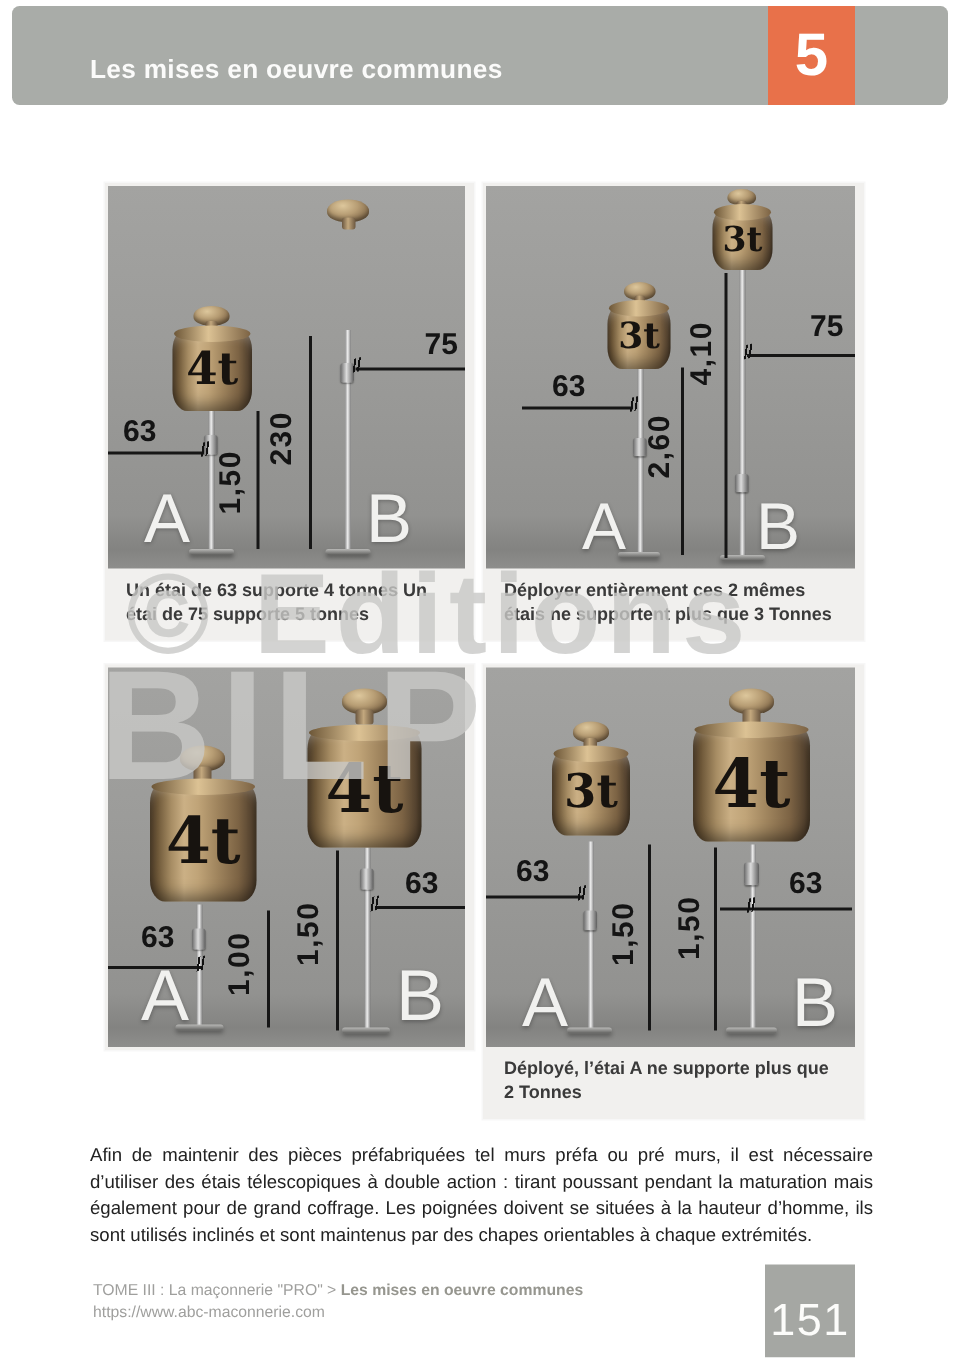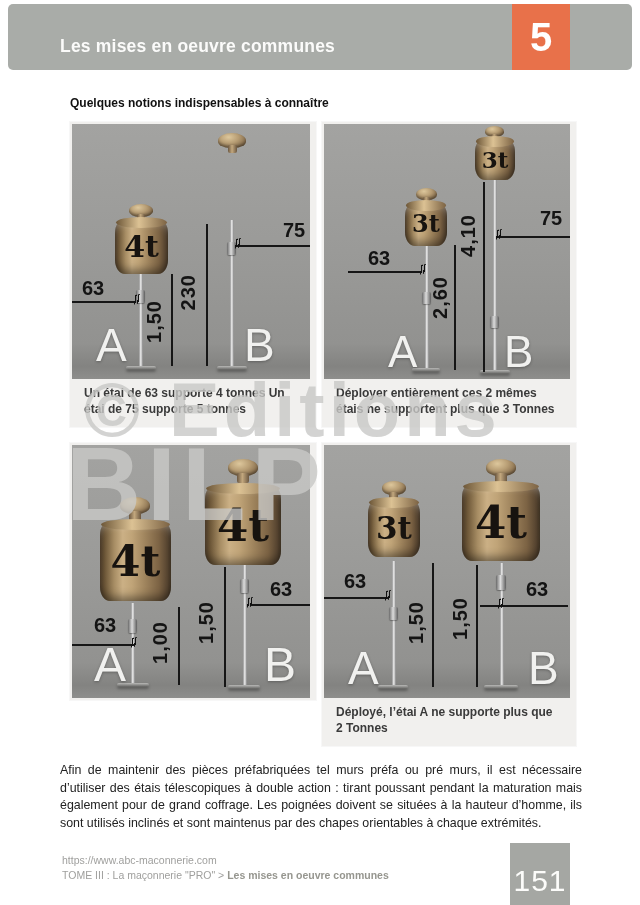--- a/index.html
+++ b/index.html
@@ -61,21 +61,20 @@
 </style>
 </head>
 <body>
 
 <div id="page">
 
   <div class="band"></div>
   <div class="band-title">Les mises en oeuvre communes</div>
   <div class="chapter">5</div>
 
-  <div class="subtitle">Quelques notions indispensables à connaître</div>
 
   <div class="panel" style="left:70px;top:122px;width:242px;">
     <div class="photo" style="width:238px;height:255px;">
       <div class="pole" style="left:67px;top:148px;height:96px;"></div>
       <div class="collar" style="left:64px;top:166px;height:13px;"></div>
       <div class="base" style="left:54px;top:242px;width:30px;"></div>
       <div class="knob" style="left:57px;top:80px;width:24px;height:13px;"></div>
       <div class="neck" style="left:65px;top:90px;width:8px;height:7px;"></div>
       <div class="wbody" style="left:43px;top:95px;width:53px;height:55px;">
         <span class="wlabel" style="font-size:30px;">4t</span>
@@ -201,18 +200,18 @@
     </div>
     <div class="caption">Déployé, l’étai A ne supporte plus que 2 Tonnes</div>
   </div>
 
   <div class="wm" style="left:66px;top:432px;font-size:104px;letter-spacing:6px;">BILP</div>
   <div class="wm" style="left:84px;top:372px;font-size:76px;letter-spacing:4px;">© Editions</div>
 
   <div class="bodytext">Afin de maintenir des pièces préfabriquées tel murs préfa ou pré murs, il est nécessaire d’utiliser des étais télescopiques à double action : tirant poussant pendant la maturation mais également pour de grand coffrage. Les poignées doivent se situées à la hauteur d’homme, ils sont utilisés inclinés et sont maintenus par des chapes orientables à chaque extrémités.</div>
 
   <div class="footer-txt">
+    <div><span>TOME III : La maçonnerie "PRO" &gt; </span><b>Les mises en oeuvre communes</b></div>
     <div>https://www.abc-maconnerie.com</div>
-    <div><span>TOME III : La maçonnerie "PRO" &gt; </span><b>Les mises en oeuvre communes</b></div>
   </div>
   <div class="pagebox">151</div>
 
 </div>
 
 </body></html>

